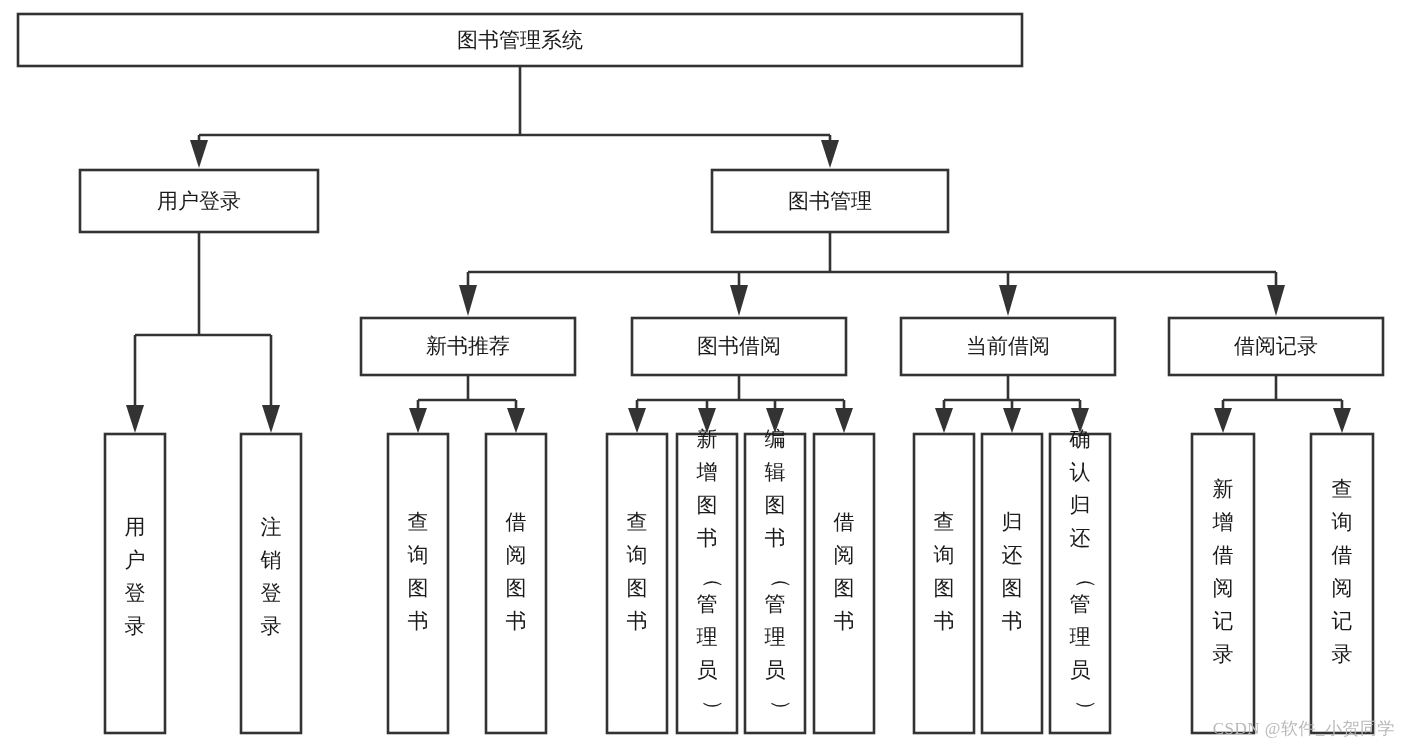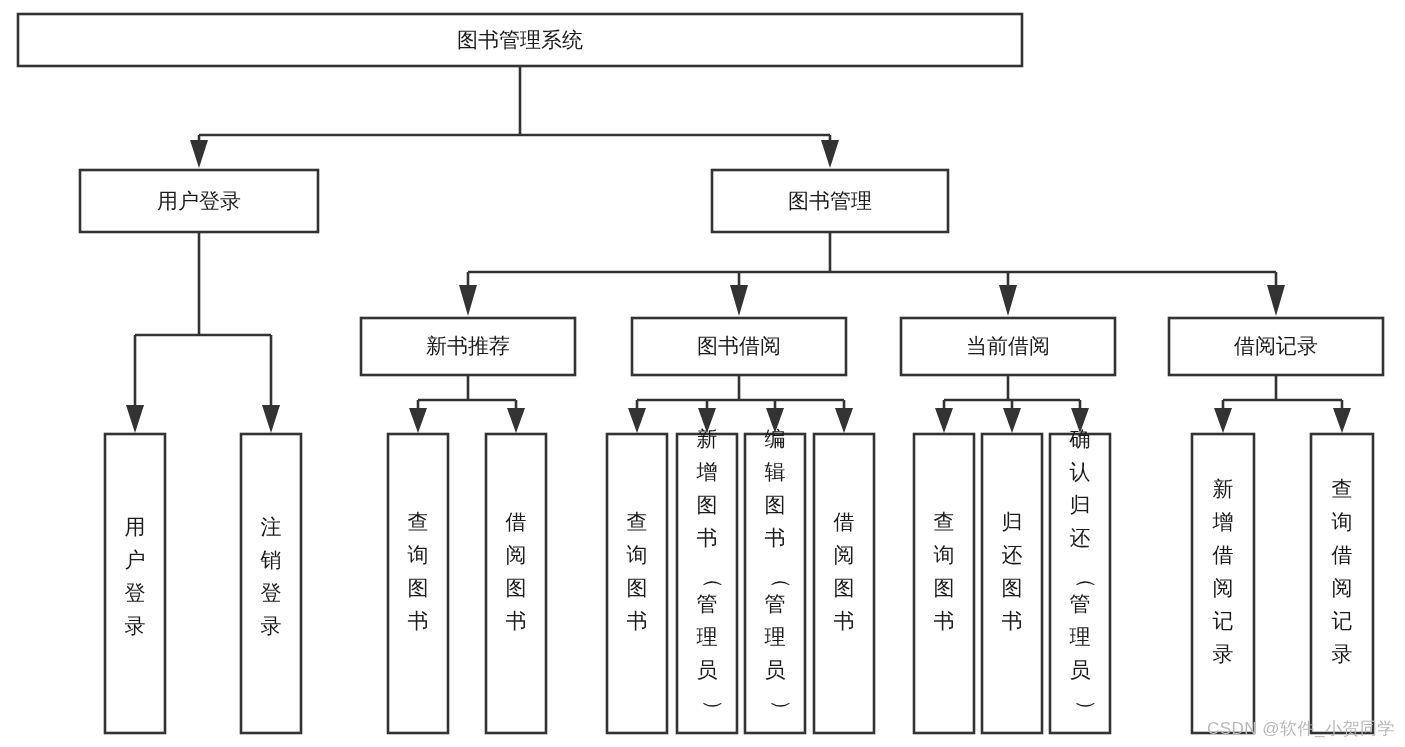--- a/index.html
+++ b/index.html
@@ -48,21 +48,21 @@
   .node-label-v {
     font-family: "Liberation Sans", "DejaVu Sans", sans-serif;
     font-size: 21px;
     fill: #1b1b1b;
     text-anchor: middle;
   }
   .watermark {
     position: absolute;
     right: 10px;
     bottom: 7px;
-    font-family: Liberation Sans, sans-serif;
+    font-family: Liberation Serif, serif;
     font-size: 17px;
     color: #b9b9b9;
     letter-spacing: 0.5px;
     white-space: nowrap;
     user-select: none;
   }
 </style>
 </head>
 <body>
 

